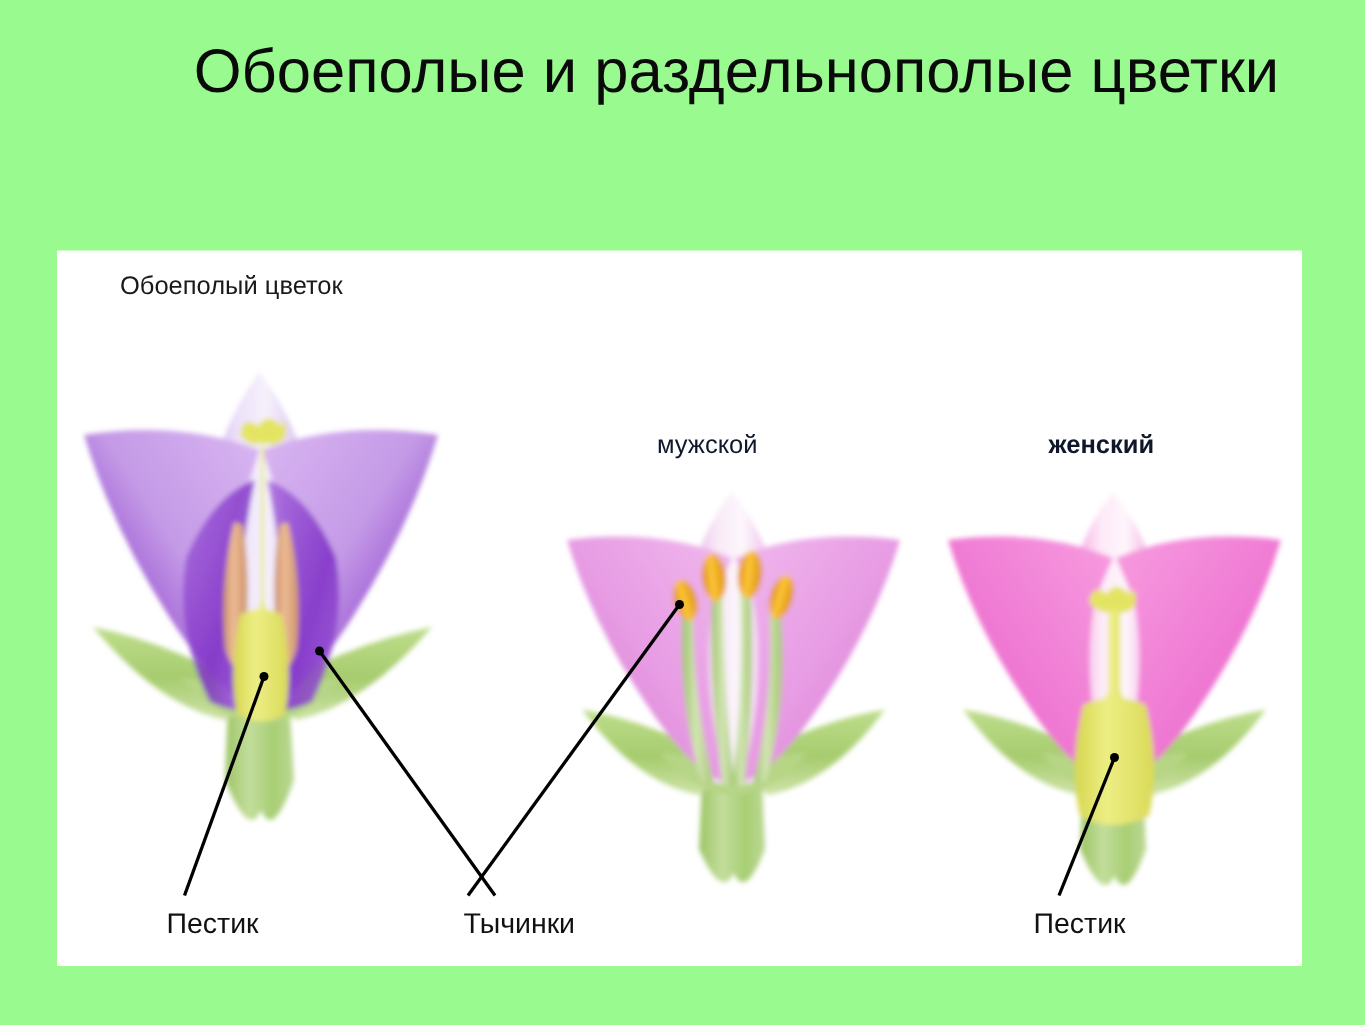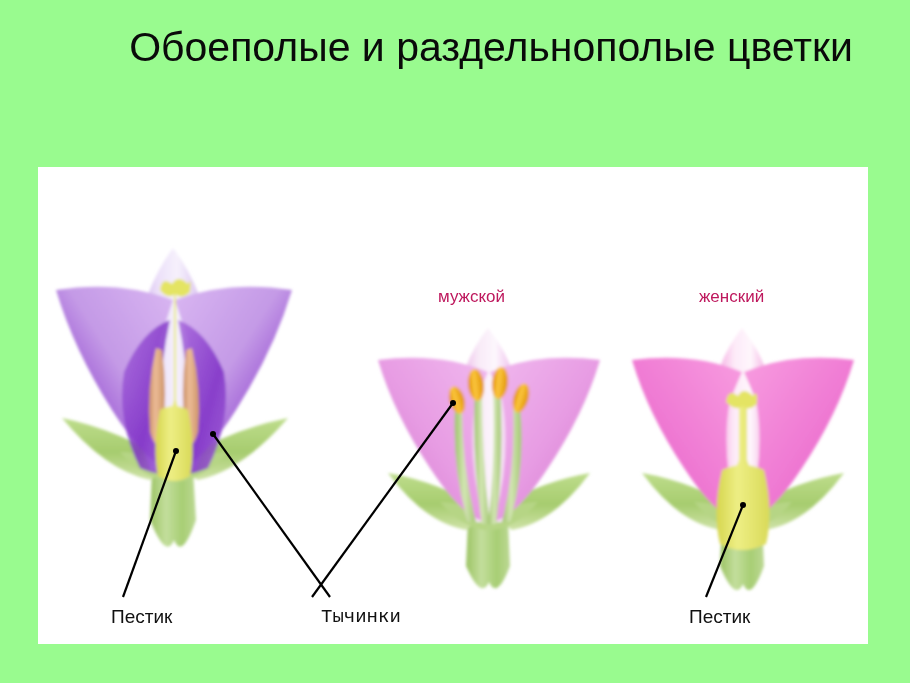--- a/index.html
+++ b/index.html
@@ -41,50 +41,51 @@
     color:#1a1a1a;
     white-space:nowrap;
   }
   #head-bisexual{left:80px;top:181px;}
   #head-unisexual{left:523px;top:181px;}
 
   
   .sub-label{
     position:absolute;
     font-size:17px;
-    color:#be185d;
+    color:#0f172a;
     white-space:nowrap;
   }
   #label-male{left:438px;top:287px;}
-  #label-female{left:699px;top:287px;}
+  #label-female{left:699px;top:287px;font-weight:bold;}
 
   
   .part-label{
     position:absolute;
     font-size:19px;
     color:#111;
     white-space:nowrap;
     margin-left:41px;
   }
   #label-pistil-left{left:70px;top:606px;}
-  #label-stamens{left:280px;top:606px;font-family:Liberation Mono, monospace;}
+  #label-stamens{left:268px;top:606px;}
   #label-pistil-right{left:648px;top:606px;}
 
   
   #art{position:absolute;left:0;top:0;width:910px;height:683px;}
 </style>
 </head>
 <body>
 
 <div id="slide">
 
   <div class="title">Обоеполые и раздельнополые цветки</div>
 
   <div class="panel"></div>
 
+  <div class="section-head" id="head-bisexual">Обоеполый цветок</div>
 
   <div class="sub-label" id="label-male">мужской</div>
   <div class="sub-label" id="label-female">женский</div>
 
   <div class="part-label" id="label-pistil-left">Пестик</div>
   <div class="part-label" id="label-stamens">Тычинки</div>
   <div class="part-label" id="label-pistil-right">Пестик</div>
 
   <svg id="art" viewBox="0 0 910 683">
     <defs>

